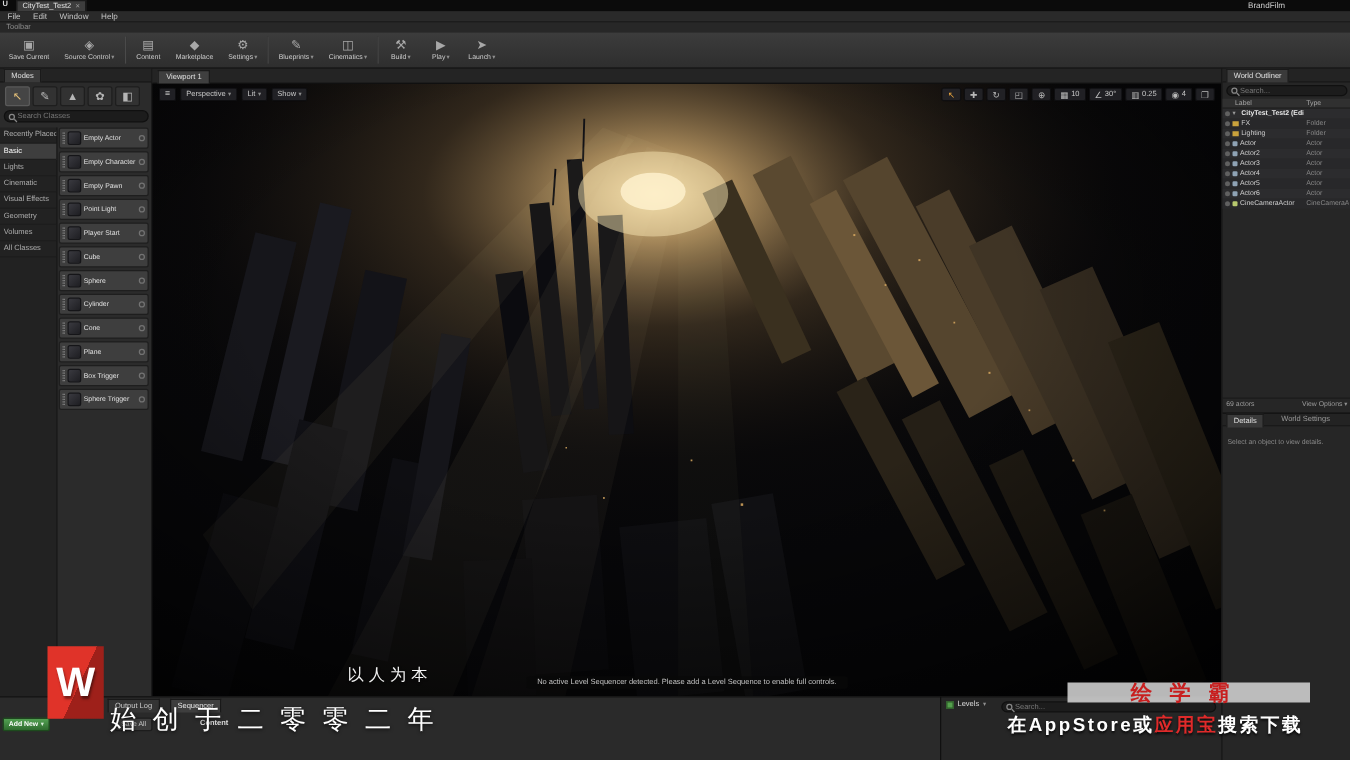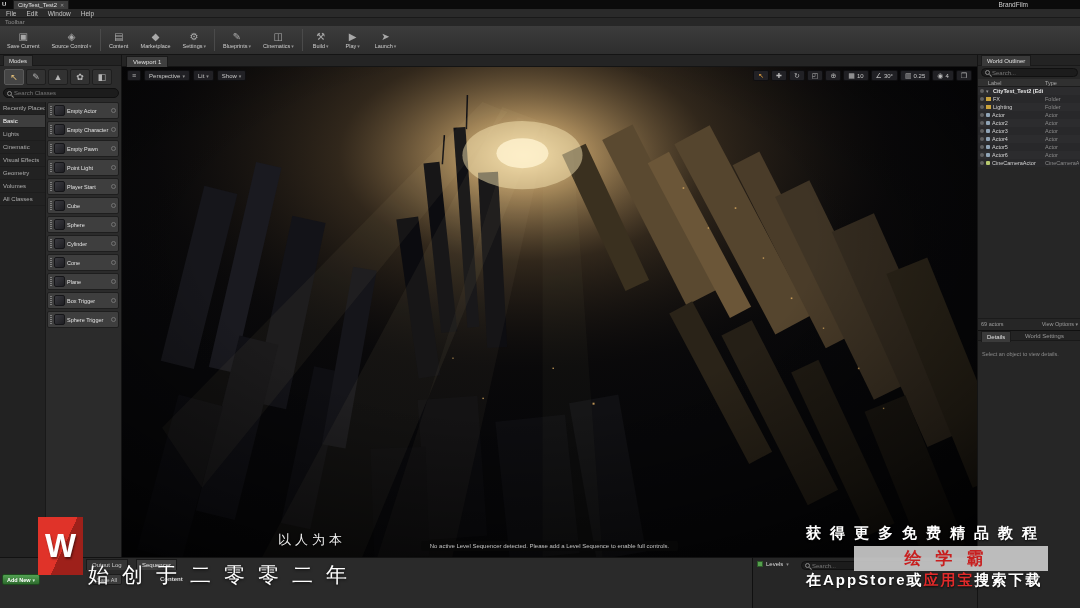--- a/index.html
+++ b/index.html
@@ -88,21 +88,21 @@
   .levels{left:752px;top:557px;width:225px;height:51px;background:#262626;border-top:1px solid #121212;border-left:1px solid #101010}
   .lv-head{position:absolute;left:4px;top:3px;display:flex;align-items:center;gap:3px;font-size:6px;color:#ddd}
   .lv-cube{width:6px;height:6px;background:#55a04d;border:1px solid #2c5a28}
   .lv-search{position:absolute;left:48px;top:3px;width:172px;height:9px}
   
   .wm{pointer-events:none;z-index:60}
   .wlogo{left:38px;top:517px;width:45px;height:58px;background:linear-gradient(115deg,#e03329 55%,#9e201a 55%);display:flex;align-items:center;justify-content:center;font-size:33px;font-weight:bold;color:#fff;text-shadow:1px 2px 2px rgba(0,0,0,.45)}
   .wcompany{left:92px;top:522px;font-size:24px;font-weight:bold;color:#fff;letter-spacing:6px;text-shadow:0 1px 3px rgba(0,0,0,.8);white-space:nowrap}
   .wslogan{left:278px;top:531px;font-size:13px;color:#f2f2f2;letter-spacing:4px;text-shadow:0 1px 2px rgba(0,0,0,.8);white-space:nowrap}
   .wpromo{left:806px;top:524px;font-size:15px;font-weight:bold;color:#fff;letter-spacing:9px;text-shadow:0 1px 2px rgba(0,0,0,.8);white-space:nowrap}
-  .wbrandbar{left:854px;top:546px;width:194px;height:25px;background:rgba(210,210,210,.88);display:flex;align-items:center;justify-content:center}
+  .wbrandbar{left:854px;top:546px;width:194px;height:16px;background:rgba(210,210,210,.88);display:flex;align-items:center;justify-content:center}
   .wbrand{font-size:17px;font-weight:bold;color:#c81f1f;letter-spacing:14px;white-space:nowrap}
   .wdl{left:806px;top:571px;font-size:15px;font-weight:bold;color:#fff;letter-spacing:2px;text-shadow:0 1px 2px rgba(0,0,0,.8);white-space:nowrap}
   .wdl .red{color:#e02a2a}
   .wfound{left:88px;top:561px;font-size:21px;color:#fff;letter-spacing:13px;text-shadow:0 1px 3px rgba(0,0,0,.8);white-space:nowrap}
 </style>
 </head>
 <body>
 
 <div id="app">
 
@@ -538,21 +538,20 @@
     <div class="searchbox lv-search">
       <span class="lens"></span>
       <input placeholder="Search..." style="">
     </div>
   </div>
 
   <div class="ab wm wlogo">
       <span>W</span>
     </div>
   <div class="ab wm wslogan">以人为本</div>
-  <div class="ab wm wpromo">获得更多免费精品教程</div>
   <div class="ab wm wbrandbar">
     <span class="wbrand">绘学霸</span>
   </div>
   <div class="ab wm wdl">
     <span>在</span><span>AppStore</span><span>或</span><span class="red">应用宝</span><span>搜索下载</span>
   </div>
   <div class="ab wm wfound">始创于二零零二年</div>
 
 </div>
 

